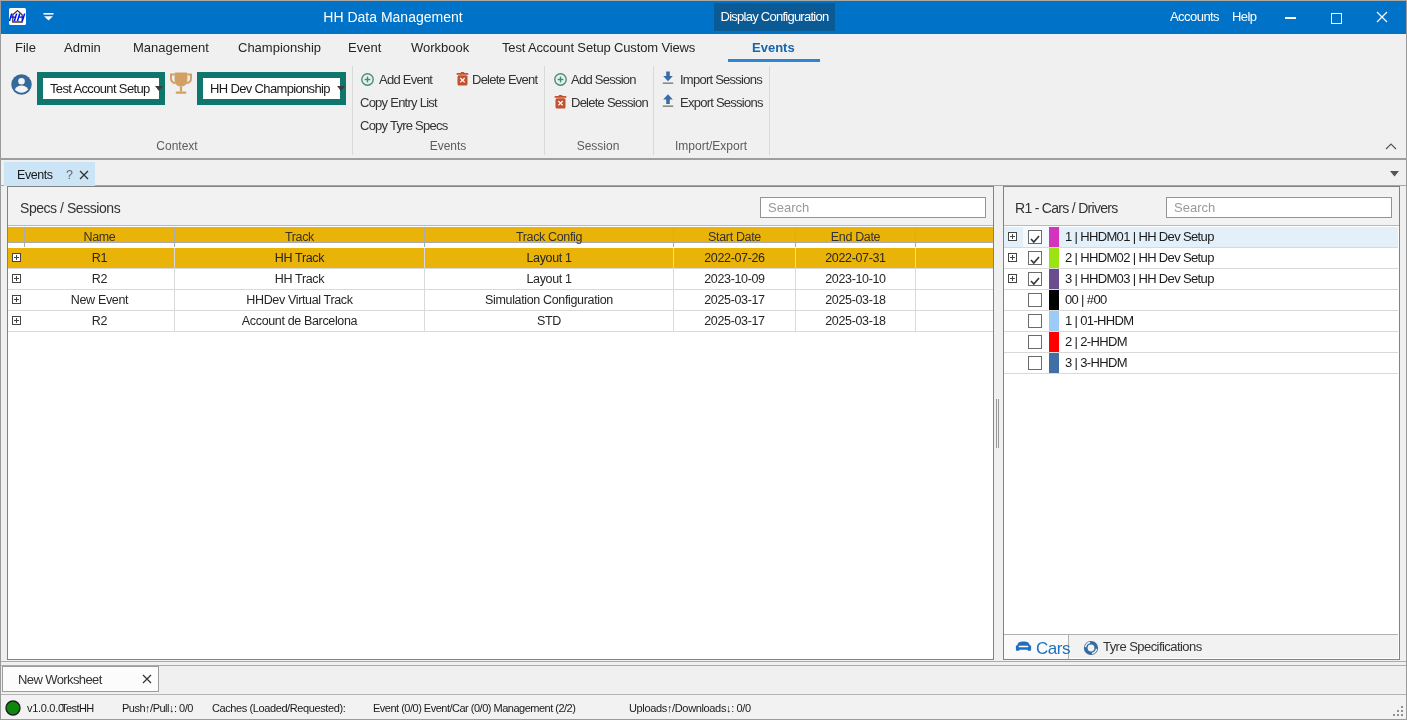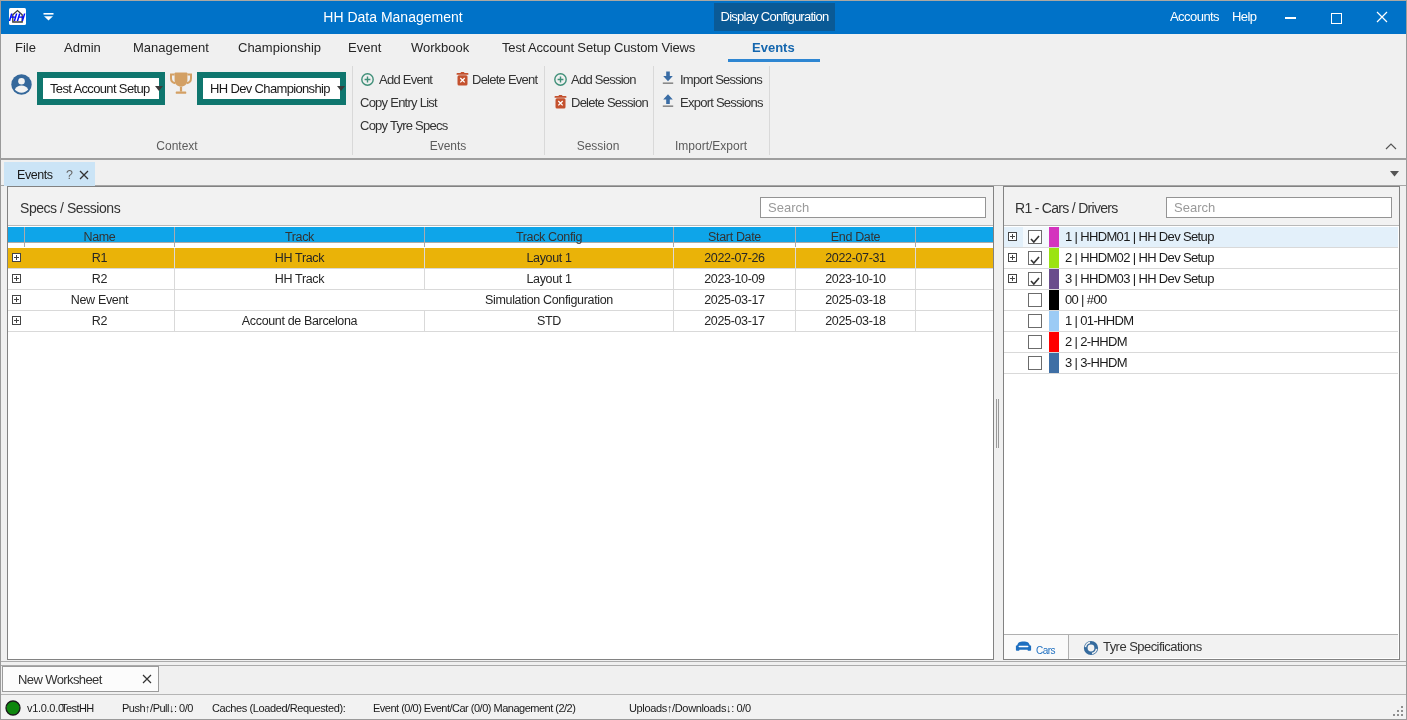--- a/index.html
+++ b/index.html
@@ -180,21 +180,21 @@
 <svg class="abs" style="left:1390px;top:171px;" width="9" height="6" viewBox="0 0 9 6">
   <path d="M0 0 L9 0 L4.5 5.5 Z" fill="#555"></path>
 </svg>
 <div class="abs" id="docline"></div>
 
 <div class="abs panel" id="lpanel">
   <div class="phead">
     <div class="ptitle" style="left:12px;">Specs / Sessions</div>
     <div class="search" style="left:752px;top:10px;width:226px;">Search</div>
   </div>
-  <div class="abs" style="left:0;top:40px;width:985px;height:16px;background:#0ea5e9;border-bottom:1px solid #ABABAB;">
+  <div class="abs" style="left:0;top:40px;width:985px;height:16px;background:#eab308;border-bottom:1px solid #ABABAB;">
     <div class="hcell" style="left:0;width:17px;"></div>
     <div class="hcell" style="left:17px;width:150px;">Name</div>
     <div class="hcell" style="left:417px;width:249px;">Track Config</div>
     <div class="hcell" style="left:167px;width:250px;">Track</div>
     <div class="hcell" style="left:666px;width:122px;">Start Date</div>
     <div class="hcell" style="left:788px;width:120px;">End Date</div>
     <div class="hcell" style="left:908px;width:77px;border-right:none;"></div>
   </div>
   <div class="drow" style="top:61px;background:#eab308;">
     <div class="expander" style="left:4px;top:5px;"></div>
@@ -208,20 +208,21 @@
     <div class="expander" style="left:4px;top:5px;"></div>
     <div class="dcell" style="left:17px;width:150px;">R2</div>
     <div class="dcell" style="left:167px;width:250px;">HH Track</div>
     <div class="dcell" style="left:417px;width:249px;">Layout 1</div>
     <div class="dcell" style="left:666px;width:122px;">2023-10-09</div>
     <div class="dcell" style="left:788px;width:120px;">2023-10-10</div>
   </div>
   <div class="drow" style="top:103px;">
     <div class="expander" style="left:4px;top:5px;"></div>
     <div class="dcell" style="left:17px;width:150px;">New Event</div>
+    <div class="dcell" style="left:167px;width:250px;">HHDev Virtual Track</div>
     <div class="dcell" style="left:417px;width:249px;">Simulation Configuration</div>
     <div class="dcell" style="left:666px;width:122px;">2025-03-17</div>
     <div class="dcell" style="left:788px;width:120px;">2025-03-18</div>
   </div>
   <div class="drow" style="top:124px;">
     <div class="expander" style="left:4px;top:5px;"></div>
     <div class="dcell" style="left:17px;width:150px;">R2</div>
     <div class="dcell" style="left:167px;width:250px;">Account de Barcelona</div>
     <div class="dcell" style="left:417px;width:249px;">STD</div>
     <div class="dcell" style="left:666px;width:122px;">2025-03-17</div>
@@ -281,21 +282,21 @@
     <div class="cb"></div>
     <div class="chip" style="background:#3F6FA5;"></div>
     <div class="rtext">3 | 3-HHDM</div>
   </div>
   <div id="rtabs">
     <div class="abs" style="left:0;top:0;width:65px;height:24px;background:#FAFAFA;border-right:1px solid #B0B0B0;"></div>
     <svg class="abs" style="left:11px;top:5px;" width="17" height="13" viewBox="0 0 19 14">
       <path d="M2.5 5.5 C3.5 2.5 5 1.5 9.5 1.5 C14 1.5 15.5 2.5 16.5 5.5 L18 6.2 L18 10.5 C18 11.3 17.5 11.8 16.7 11.8 L15.2 11.8 C14.4 11.8 14 11.3 14 10.5 L5 10.5 C5 11.3 4.6 11.8 3.8 11.8 L2.3 11.8 C1.5 11.8 1 11.3 1 10.5 L1 6.2 Z" fill="#1E6FC0"></path>
       <rect x="4" y="6.3" width="11" height="1.6" fill="#fff" rx="0.8"></rect>
     </svg>
-    <div class="abs" style="left:32px;top:10px;font-size:10px;letter-spacing:-0.5px;color:#1E6FC0;">Cars</div>
+    <div class="abs" style="left:32px;top:4px;font-size:17px;letter-spacing:-0.5px;color:#1E6FC0;">Cars</div>
     <svg class="abs" style="left:79px;top:5px;" width="16" height="16" viewBox="0 0 16 16">
       <circle cx="8" cy="8" r="7.1" fill="#356B9E"></circle>
       <circle cx="8" cy="8" r="3.4" fill="#F2F2F2"></circle>
       <path d="M7.03 2.49 A 5.6 5.6 0 0 0 2.49 7.03 M8.97 13.51 A 5.6 5.6 0 0 0 13.51 8.97" fill="none" stroke="#F2F2F2" stroke-width="1.4"></path>
     </svg>
     <div class="abs" style="left:99px;top:4px;font-size:13px;letter-spacing:-0.55px;color:#333;">Tyre Specifications</div>
   </div>
 </div>
 
 <div class="abs" style="left:1px;top:661px;width:1405px;height:1px;background:#ABABAB;"></div>

